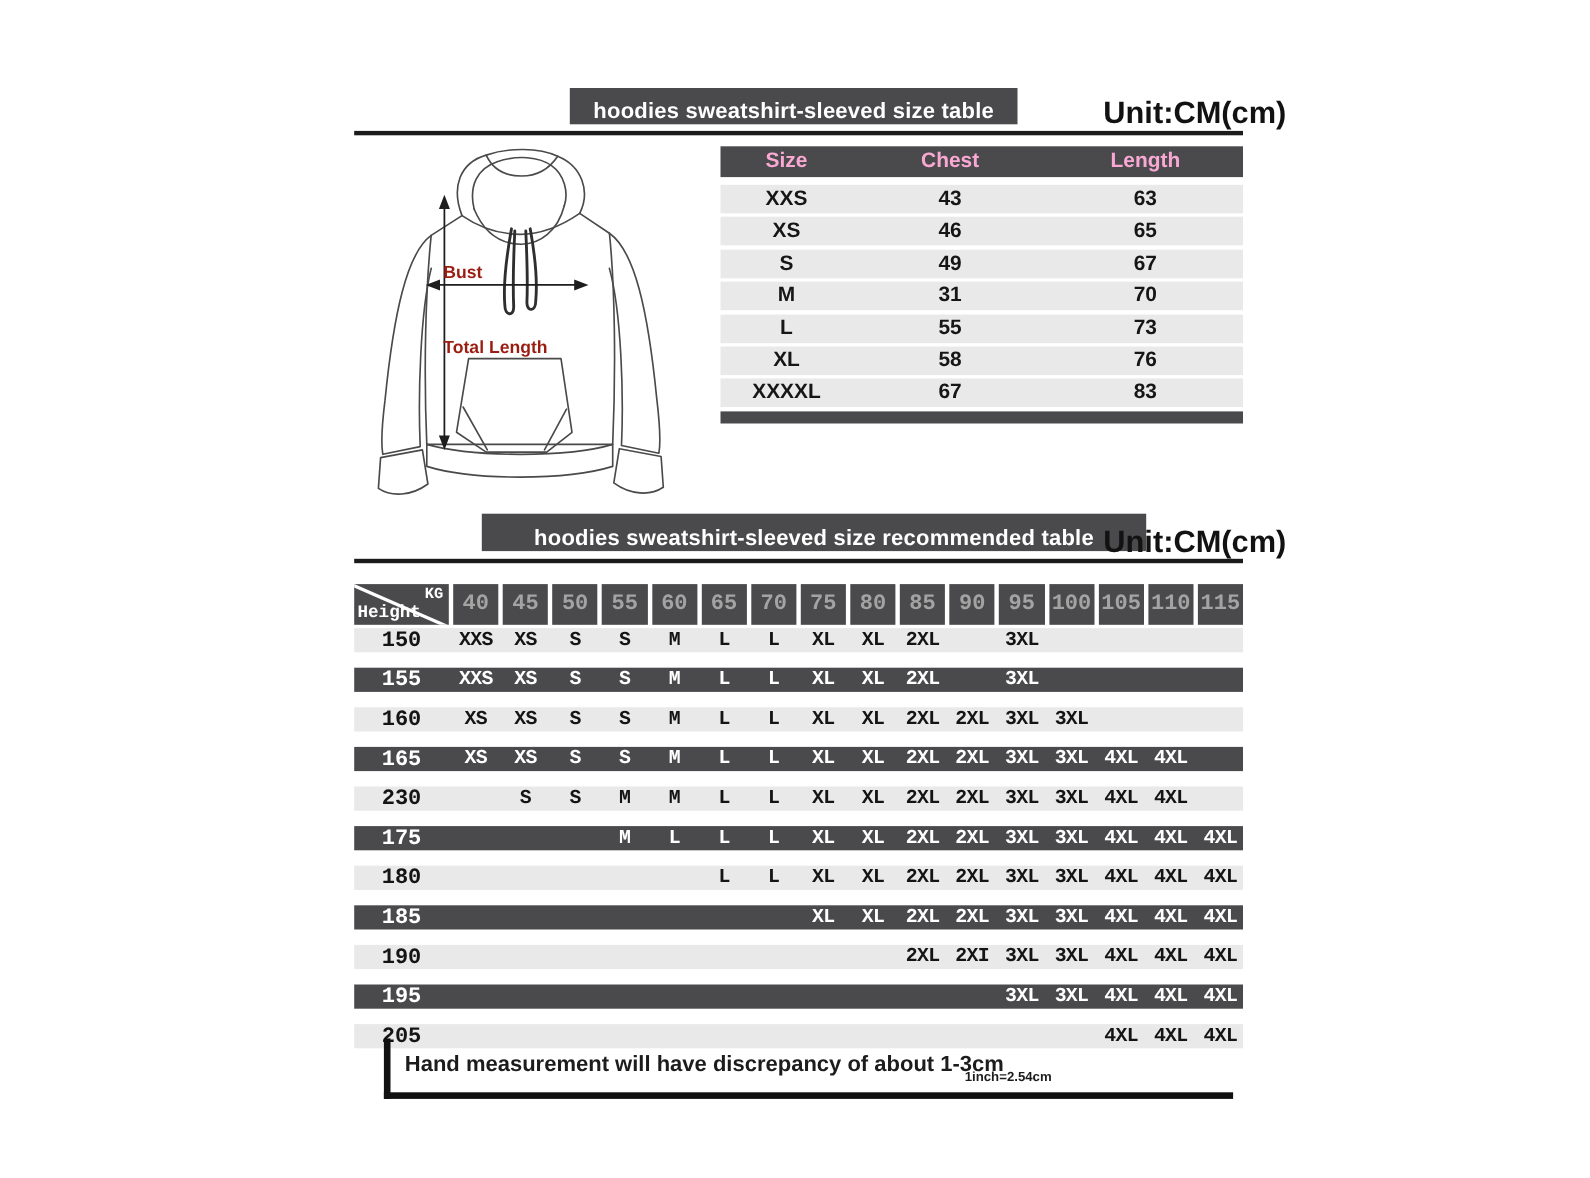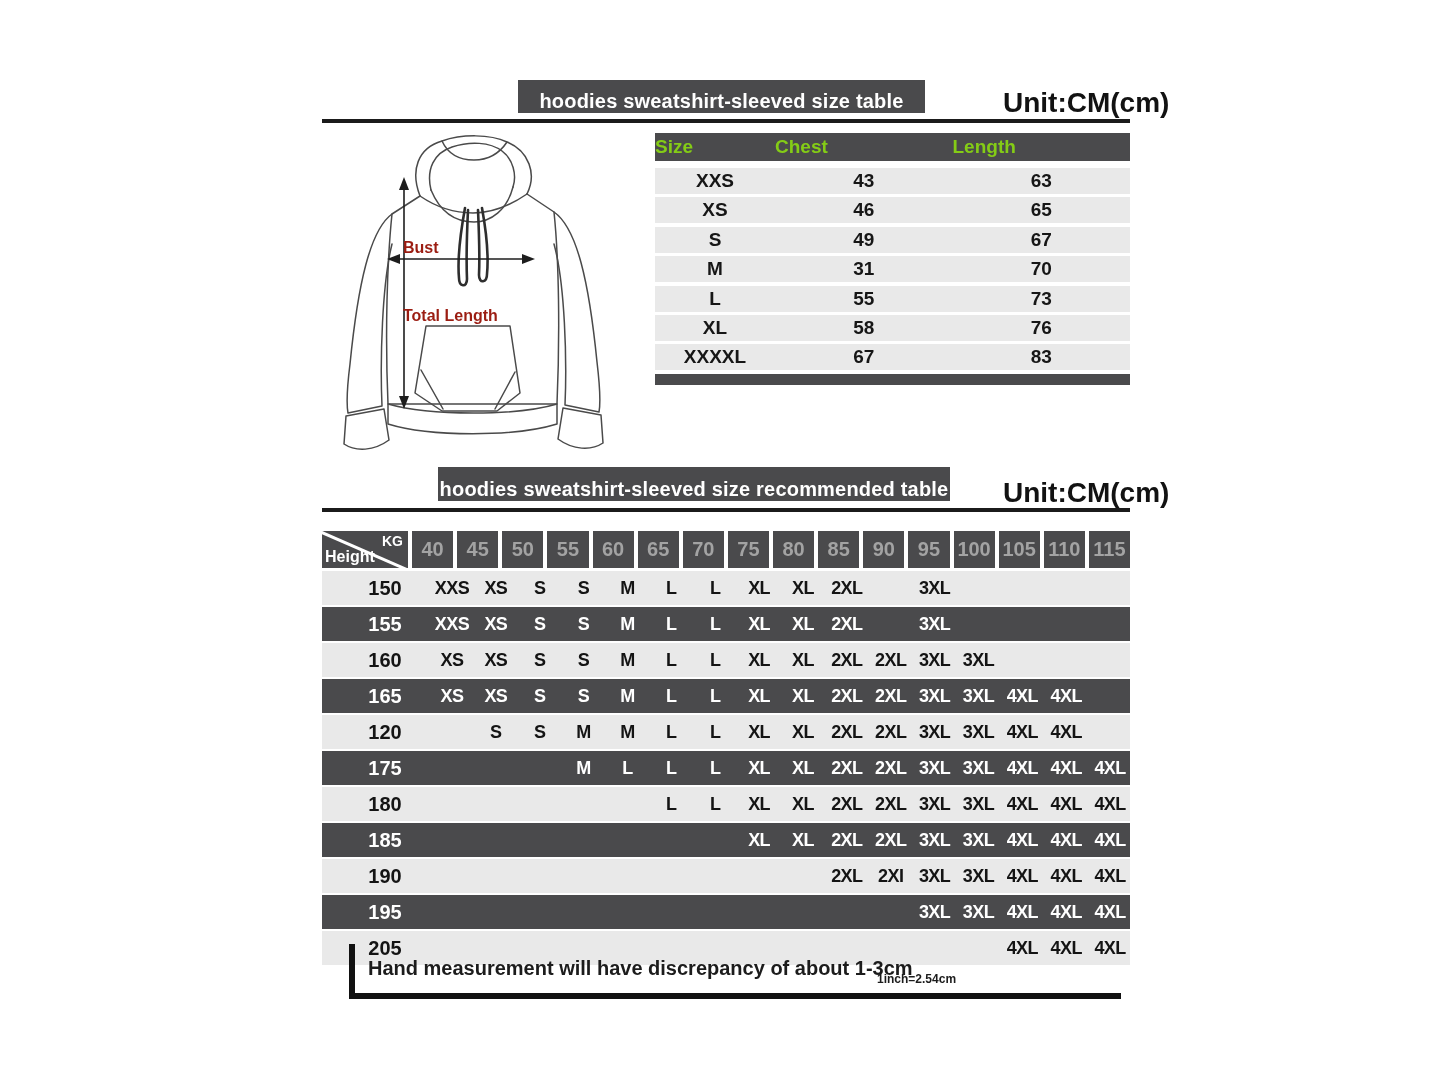--- a/index.html
+++ b/index.html
@@ -7,61 +7,61 @@
     position:relative;width:1445px;height:1071px;background:#ffffff;overflow:hidden;
     font-family:"Liberation Sans",sans-serif;font-weight:bold;color:#1c1c1c;
   }
   
   .title-bar{
     position:absolute;background:var(--c-dark);color:#ffffff;
     display:flex;align-items:flex-end;justify-content:center;
     font-size:20px;letter-spacing:0.2px;white-space:nowrap;
   }
   .t1{left:518px;top:80px;width:407px;height:33px;}
-  .t2{left:438px;top:467px;width:512px;height:34px;}
+  .t2{left:438px;top:467px;width:604px;height:34px;}
   .unit{position:absolute;font-size:28px;color:#121212;white-space:nowrap;}
   .u1{left:1003px;top:87px;}
   .u2{left:1003px;top:477px;}
   .rule{position:absolute;left:322px;width:808px;height:4px;background:#1b1b1b;}
   .r1{top:119px;}
   .r2{top:508px;}
 
   
   .hoodie{position:absolute;left:330px;top:132px;width:292px;height:326px;}
   .hoodie svg{width:100%;height:100%;display:block;}
   .garment{stroke:#4a4a4a;fill:none;stroke-width:1.5;stroke-linejoin:round;stroke-linecap:round;}
   .garment-thick{stroke:#2e2e2e;fill:none;stroke-width:2.6;stroke-linejoin:round;stroke-linecap:round;}
   .measure{stroke:#1d1d1d;stroke-width:1.6;}
   .measure-head{fill:#1d1d1d;stroke:none;}
   .svg-label{fill:var(--c-red);font-family:"Liberation Sans",sans-serif;font-weight:bold;font-size:16px;}
 
   
   .size-table{position:absolute;left:655px;top:133px;width:475px;}
   .st-header{
-    display:grid;grid-template-columns:120px 1fr 1fr;align-items:center;
-    background:var(--c-dark);color:#84cc16;height:28px;margin-bottom:7px;font-size:19px;
+    display:grid;grid-template-columns:120px 1fr 1fr;align-items:center;text-align:center;
+    background:var(--c-dark);color:#f9a8d4;height:28px;margin-bottom:7px;font-size:19px;
   }
   .st-row{
     display:grid;grid-template-columns:120px 1fr 1fr;align-items:center;text-align:center;
     background:var(--c-light);color:#161616;height:26px;margin-bottom:3.4px;font-size:19px;
   }
   .st-footerbar{height:11px;background:var(--c-dark);margin-top:1px;}
 
   
-  .matrix{position:absolute;left:322px;top:531px;width:808px;}
+  .matrix{position:absolute;left:322px;top:531px;width:808px;font-family:Liberation Mono, monospace;}
   .mx-headrow{display:flex;height:37px;margin-bottom:3px;}
   .mx-corner{width:86px;flex:none;background:var(--c-dark);position:relative;color:#ffffff;overflow:hidden;}
   .mx-diag{position:absolute;left:-2px;top:-1px;width:98px;height:3px;background:#ffffff;transform:rotate(23.6deg);transform-origin:0 0;}
   .mx-kg{position:absolute;right:5px;top:2px;font-size:14px;}
   .mx-height{position:absolute;left:3px;bottom:2px;font-size:16px;}
   .mx-hcell{
     flex:1;margin-left:4px;background:var(--c-dark);color:#a3a3a3;
     display:flex;align-items:center;justify-content:center;font-size:20px;
   }
-  .mx-row{display:flex;height:34px;margin-bottom:2px;align-items:center;padding-left:20px;}
+  .mx-row{display:flex;height:22px;margin-bottom:14px;align-items:center;}
   .mx-row.light{background:var(--c-light);color:#141414;}
   .mx-row.dark{background:var(--c-dark);color:#ffffff;}
   .mx-label{width:86px;flex:none;text-align:center;font-size:20px;}
   .mx-cell{flex:1;margin-left:4px;text-align:center;font-size:18px;letter-spacing:-0.6px;white-space:nowrap;}
 
   
   .footer-vbar{position:absolute;left:349px;top:944px;width:6px;height:55px;background:#111111;}
   .footer-hbar{position:absolute;left:349px;top:993px;width:772px;height:6px;background:#111111;}
   .footer-note{position:absolute;left:368px;top:957px;font-size:20px;white-space:nowrap;}
   .footer-conv{position:absolute;left:877px;top:972px;font-size:12px;white-space:nowrap;}
@@ -262,21 +262,21 @@
           <div class="mx-cell">XL</div>
           <div class="mx-cell">2XL</div>
           <div class="mx-cell">2XL</div>
           <div class="mx-cell">3XL</div>
           <div class="mx-cell">3XL</div>
           <div class="mx-cell">4XL</div>
           <div class="mx-cell">4XL</div>
           <div class="mx-cell"></div>
         </div>
         <div class="mx-row light">
-          <div class="mx-label">120</div>
+          <div class="mx-label">230</div>
           <div class="mx-cell"></div>
           <div class="mx-cell">S</div>
           <div class="mx-cell">S</div>
           <div class="mx-cell">M</div>
           <div class="mx-cell">M</div>
           <div class="mx-cell">L</div>
           <div class="mx-cell">L</div>
           <div class="mx-cell">XL</div>
           <div class="mx-cell">XL</div>
           <div class="mx-cell">2XL</div>

